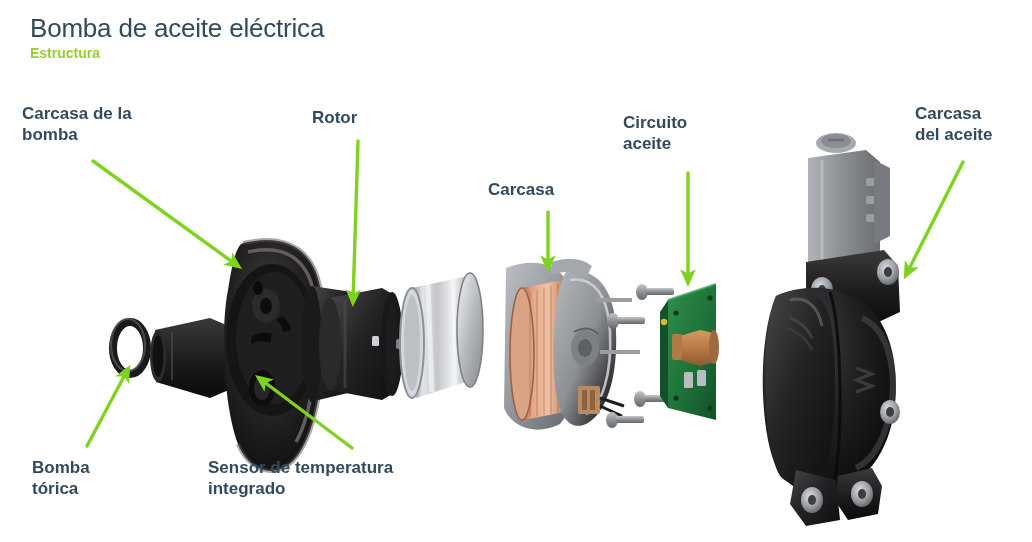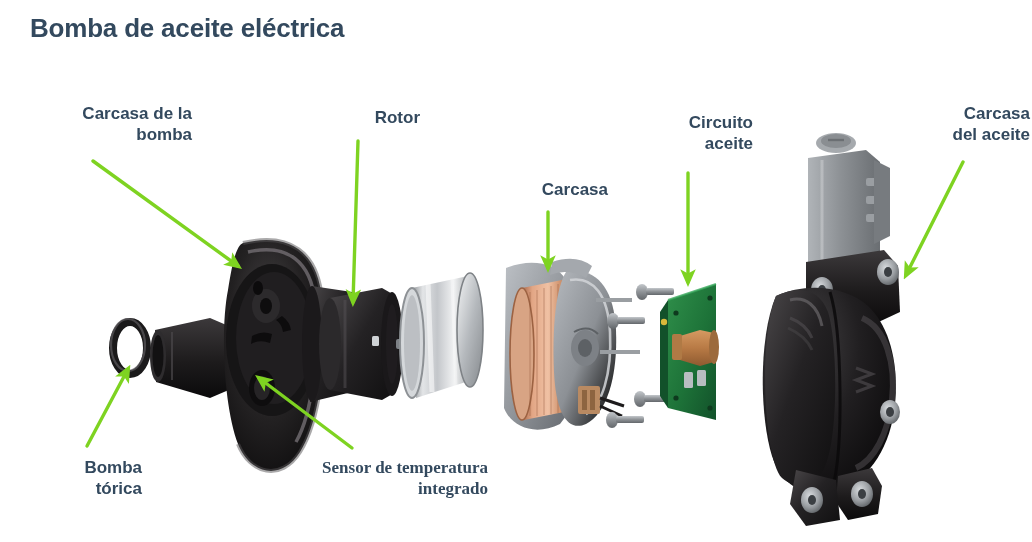--- a/index.html
+++ b/index.html
@@ -15,21 +15,21 @@
     width: 1032px;
     height: 542px;
     background: #ffffff;
     overflow: hidden;
   }
 
   
   #header { position: absolute; left: 30px; top: 14px; }
   #page-title {
     font-size: 26px;
-    font-weight: bold;
+    font-weight: normal;
     color: #33495e;
     letter-spacing: -0.2px;
     line-height: 1.1;
     white-space: nowrap;
   }
   #page-subtitle {
     font-size: 14px;
     font-weight: bold;
     color: #9acd32;
     margin-top: 3px;
@@ -39,36 +39,37 @@
 
   
   .callout-label {
     position: absolute;
     font-size: 17px;
     font-weight: bold;
     color: #33495e;
     line-height: 1.22;
     white-space: pre-line;
   }
-  .ca-center { text-align: right; }
+  .ca-center { text-align: left; }
 
   
   #art {
     position: absolute;
     left: 0; top: 0;
     width: 1032px; height: 542px;
   }
 </style>
 </head>
 <body>
 
 <div id="page">
 
   <div id="header">
     <div id="page-title">Bomba de aceite eléctrica</div>
+    <div id="page-subtitle">Estructura</div>
   </div>
 
   <svg id="art" viewBox="0 0 1032 542">
     <defs>
 
       <linearGradient id="gBlackA" x1="0" y1="0" x2="1" y2="1">
         <stop offset="0%" stop-color="#4a4749"></stop>
         <stop offset="45%" stop-color="#242224"></stop>
         <stop offset="100%" stop-color="#100f10"></stop>
       </linearGradient>
@@ -349,25 +350,25 @@
         <line x1="688" y1="173" x2="688" y2="282" stroke="#7ed321" stroke-width="3.4" stroke-linecap="round" marker-end="url(#arrowHead)"></line>
         <line x1="963" y1="162" x2="906" y2="275" stroke="#7ed321" stroke-width="3.4" stroke-linecap="round" marker-end="url(#arrowHead)"></line>
         <line x1="87" y1="446" x2="128" y2="369" stroke="#7ed321" stroke-width="3.4" stroke-linecap="round" marker-end="url(#arrowHead)"></line>
         <line x1="352" y1="448" x2="259" y2="378" stroke="#7ed321" stroke-width="3.4" stroke-linecap="round" marker-end="url(#arrowHead)"></line>
       </g>
   </svg>
 
   <div id="label-layer">
       <div class="callout-label ca-center" style="left: 22px; top: 104px; width: 170px;">Carcasa de la
 bomba</div>
-      <div class="callout-label ca-center" style="left: 300px; top: 108px; width: 120px;">Rotor</div>
+      <div class="callout-label ca-center" style="left: 312px; top: 108px; width: 120px;">Rotor</div>
       <div class="callout-label ca-center" style="left: 488px; top: 180px; width: 120px;">Carcasa</div>
       <div class="callout-label ca-center" style="left: 623px; top: 113px; width: 130px;">Circuito
 aceite</div>
       <div class="callout-label ca-center" style="left: 915px; top: 104px; width: 115px;">Carcasa
 del aceite</div>
       <div class="callout-label ca-center" style="left: 32px; top: 458px; width: 110px;">Bomba
 tórica</div>
-      <div class="callout-label ca-center" style="left: 208px; top: 458px; width: 280px; font-family: Liberation Serif, serif;">Sensor de temperatura
+      <div class="callout-label ca-center" style="left: 208px; top: 458px; width: 280px;">Sensor de temperatura
 integrado</div>
     </div>
 
 </div>
 
 </body></html>

